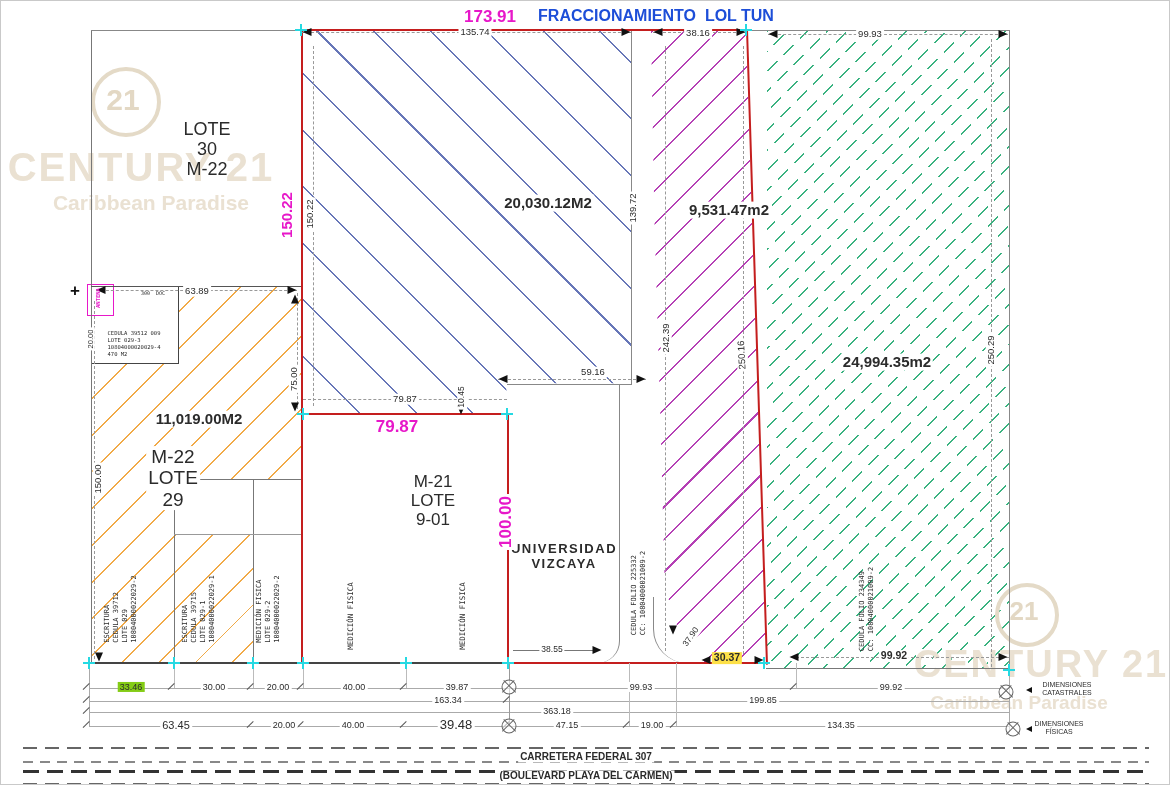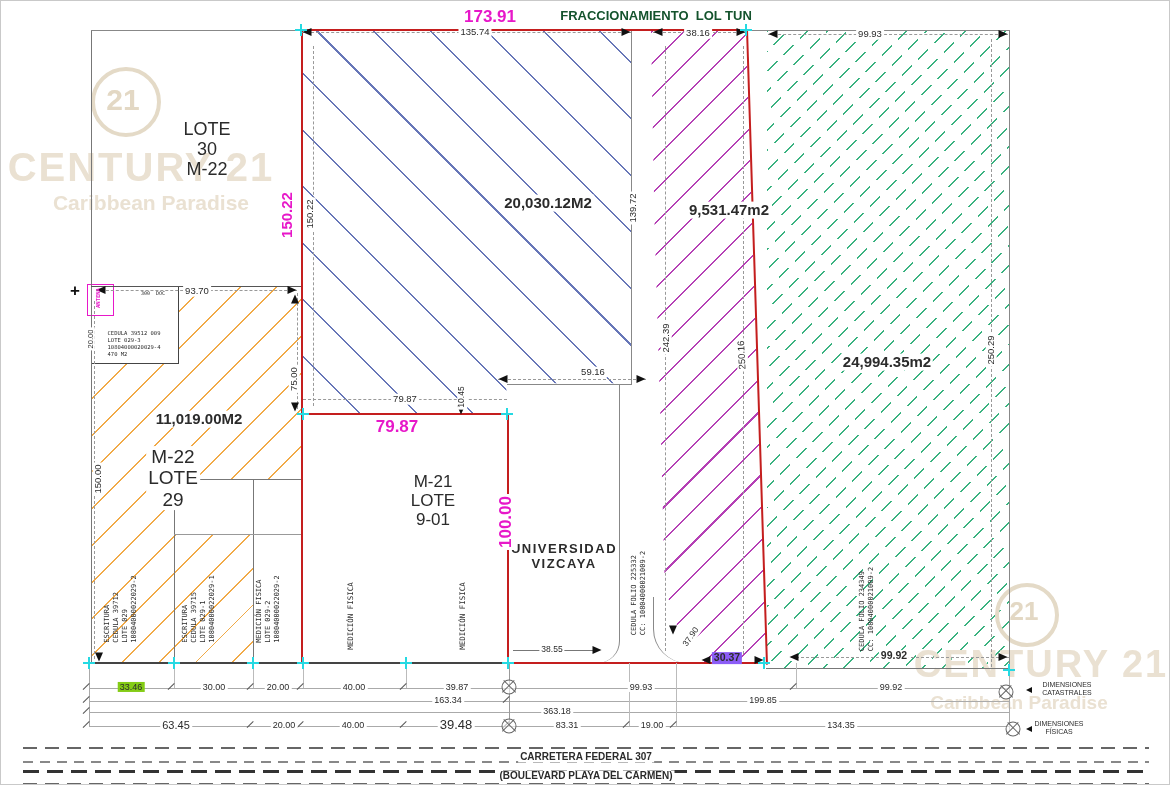--- a/index.html
+++ b/index.html
@@ -125,21 +125,21 @@
     <div class="ln" style="left: 508px; top: 720px; width: 1.4px; height: 9px; background: rgb(85, 85, 85); transform-origin: 0px 0px; transform: rotate(45deg);"></div>
     <div class="ln" style="left: 628px; top: 720px; width: 1.4px; height: 9px; background: rgb(85, 85, 85); transform-origin: 0px 0px; transform: rotate(45deg);"></div>
     <div class="ln" style="left: 675px; top: 720px; width: 1.4px; height: 9px; background: rgb(85, 85, 85); transform-origin: 0px 0px; transform: rotate(45deg);"></div>
     <div class="lbl" style="left: 122px; top: 99px; font-size: 30px; color: rgb(227, 216, 196); font-weight: 700; z-index: 3; transform: translate(-50%, -50%);">21</div>
     <div class="lbl" style="left: 140px; top: 166px; font-size: 40px; color: rgb(234, 225, 210); font-weight: 700; letter-spacing: 2px; z-index: 3; transform: translate(-50%, -50%);">CENTURY 21</div>
     <div class="lbl" style="left: 150px; top: 202px; font-size: 21px; color: rgb(234, 225, 210); font-weight: 700; z-index: 3; transform: translate(-50%, -50%);">Caribbean Paradise</div>
     <div class="lbl" style="left: 1023px; top: 611px; font-size: 26px; color: rgb(227, 216, 196); font-weight: 700; z-index: 3; transform: translate(-50%, -50%);">21</div>
     <div class="lbl" style="left: 1040px; top: 663px; font-size: 38px; color: rgb(234, 225, 210); font-weight: 700; letter-spacing: 2px; z-index: 3; transform: translate(-50%, -50%);">CENTURY 21</div>
     <div class="lbl" style="left: 1018px; top: 702px; font-size: 19px; color: rgb(234, 225, 210); font-weight: 700; z-index: 3; transform: translate(-50%, -50%);">Caribbean Paradise</div>
     <div class="lbl" style="left: 489px; top: 16px; font-size: 17px; color: rgb(231, 24, 201); font-weight: 700; background: rgb(255, 255, 255); padding: 0px 2px; transform: translate(-50%, -50%);">173.91</div>
-    <div class="lbl" style="left: 655px; top: 15px; font-size: 13px; color: #14532d; font-weight: 700; transform: translate(-50%, -50%);">FRACCIONAMIENTO  LOL TUN</div>
+    <div class="lbl" style="left: 655px; top: 15px; font-size: 16px; color: #1d4ed8; font-weight: 700; transform: translate(-50%, -50%);">FRACCIONAMIENTO  LOL TUN</div>
     <div class="lbl" style="left: 474px; top: 31px; font-size: 9.5px; background: rgb(255, 255, 255); padding: 0px 2px; transform: translate(-50%, -50%);">135.74</div>
     <div class="lbl" style="left: 697px; top: 32px; font-size: 9.5px; background: rgb(255, 255, 255); padding: 0px 2px; transform: translate(-50%, -50%);">38.16</div>
     <div class="lbl" style="left: 869px; top: 33px; font-size: 9.5px; background: rgb(255, 255, 255); padding: 0px 2px; transform: translate(-50%, -50%);">99.93</div>
     <div class="lbl" style="left: 206px; top: 148px; font-size: 18px; transform: translate(-50%, -50%);">LOTE
 30
 M-22</div>
     <div class="lbl" style="left: 547px; top: 202px; font-size: 15px; font-weight: 700; background: rgb(255, 255, 255); padding: 0px 2px; transform: translate(-50%, -50%);">20,030.12M2</div>
     <div class="lbl" style="left: 728px; top: 209px; font-size: 15px; font-weight: 700; background: rgb(255, 255, 255); padding: 0px 2px; transform: translate(-50%, -50%);">9,531.47m2</div>
     <div class="lbl" style="left: 886px; top: 361px; font-size: 15px; font-weight: 700; background: rgb(255, 255, 255); padding: 0px 2px; transform: translate(-50%, -50%);">24,994.35m2</div>
     <div class="lbl" style="left: 198px; top: 418px; font-size: 15px; font-weight: 700; background: rgb(255, 255, 255); padding: 0px 2px; transform: translate(-50%, -50%);">11,019.00M2</div>
@@ -156,25 +156,25 @@
     <div class="lbl" style="left: 505px; top: 521px; font-size: 17px; color: rgb(231, 24, 201); font-weight: 700; background: rgb(255, 255, 255); padding: 0px 2px; transform: translate(-50%, -50%) rotate(-90deg);">100.00</div>
     <div class="lbl" style="left: 309px; top: 213px; font-size: 9.5px; background: rgb(255, 255, 255); padding: 0px 2px; transform: translate(-50%, -50%) rotate(-90deg);">150.22</div>
     <div class="lbl" style="left: 632px; top: 207px; font-size: 9.5px; background: rgb(255, 255, 255); padding: 0px 2px; transform: translate(-50%, -50%) rotate(-90deg);">139.72</div>
     <div class="lbl" style="left: 665px; top: 337px; font-size: 9.5px; background: rgb(255, 255, 255); padding: 0px 2px; transform: translate(-50%, -50%) rotate(-90deg);">242.39</div>
     <div class="lbl" style="left: 741px; top: 354px; font-size: 9.5px; background: rgb(255, 255, 255); padding: 0px 2px; transform: translate(-50%, -50%) rotate(-93deg);">250.16</div>
     <div class="lbl" style="left: 990px; top: 349px; font-size: 9.5px; background: rgb(255, 255, 255); padding: 0px 2px; transform: translate(-50%, -50%) rotate(-90deg);">250.29</div>
     <div class="lbl" style="left: 97px; top: 478px; font-size: 9.5px; background: rgb(255, 255, 255); padding: 0px 2px; transform: translate(-50%, -50%) rotate(-90deg);">150.00</div>
     <div class="lbl" style="left: 293px; top: 378px; font-size: 9.5px; background: rgb(255, 255, 255); padding: 0px 2px; transform: translate(-50%, -50%) rotate(-90deg);">75.00</div>
     <div class="lbl" style="left: 461px; top: 396px; font-size: 8.5px; background: rgb(255, 255, 255); padding: 0px 2px; transform: translate(-50%, -50%) rotate(-90deg);">10.45</div>
     <div class="lbl" style="left: 90px; top: 338px; font-size: 7.5px; background: rgb(255, 255, 255); padding: 0px 2px; transform: translate(-50%, -50%) rotate(-90deg);">20.00</div>
-    <div class="lbl" style="left: 196px; top: 290px; font-size: 9.5px; background: rgb(255, 255, 255); padding: 0px 2px; transform: translate(-50%, -50%);">93.70</div>
+    <div class="lbl" style="left: 196px; top: 290px; font-size: 9.5px; background: rgb(255, 255, 255); padding: 0px 2px; transform: translate(-50%, -50%);">63.89</div>
     <div class="lbl" style="left: 404px; top: 398px; font-size: 9.5px; background: rgb(255, 255, 255); padding: 0px 2px; transform: translate(-50%, -50%);">79.87</div>
     <div class="lbl" style="left: 592px; top: 371px; font-size: 9.5px; background: rgb(255, 255, 255); padding: 0px 2px; transform: translate(-50%, -50%);">59.16</div>
     <div class="lbl" style="left: 551px; top: 649px; font-size: 8.5px; background: rgb(255, 255, 255); padding: 0px 2px; transform: translate(-50%, -50%);">38.55</div>
-    <div class="lbl" style="left: 726px; top: 657px; font-size: 10.5px; font-weight: 700; background: #8b5cf6; padding: 0px 2px; transform: translate(-50%, -50%);">30.37</div>
+    <div class="lbl" style="left: 726px; top: 657px; font-size: 10.5px; font-weight: 700; background: #fde047; padding: 0px 2px; transform: translate(-50%, -50%);">30.37</div>
     <div class="lbl" style="left: 690px; top: 636px; font-size: 8.5px; background: rgb(255, 255, 255); padding: 0px 2px; transform: translate(-50%, -50%) rotate(-55deg);">37.90</div>
     <div class="lbl" style="left: 893px; top: 655px; font-size: 10.5px; font-weight: 700; background: rgb(255, 255, 255); padding: 0px 2px; transform: translate(-50%, -50%);">99.92</div>
     <div class="lbl mono" style="left: 120px; top: 608px; font-size: 7px; transform: translate(-50%, -50%) rotate(-90deg);">ESCRITURA
 CEDULA 39712
 LOTE 029
 10804000022029-2</div>
     <div class="lbl mono" style="left: 198px; top: 608px; font-size: 7px; transform: translate(-50%, -50%) rotate(-90deg);">ESCRITURA
 CEDULA 39715
 LOTE 029-1
 10804000022029-1</div>
@@ -201,21 +201,21 @@
     <div class="lbl" style="left: 456px; top: 686px; font-size: 9px; background: rgb(255, 255, 255); padding: 0px 2px; transform: translate(-50%, -50%);">39.87</div>
     <div class="lbl" style="left: 640px; top: 686px; font-size: 9px; background: rgb(255, 255, 255); padding: 0px 2px; transform: translate(-50%, -50%);">99.93</div>
     <div class="lbl" style="left: 890px; top: 686px; font-size: 9px; background: rgb(255, 255, 255); padding: 0px 2px; transform: translate(-50%, -50%);">99.92</div>
     <div class="lbl" style="left: 447px; top: 699px; font-size: 9px; background: rgb(255, 255, 255); padding: 0px 2px; transform: translate(-50%, -50%);">163.34</div>
     <div class="lbl" style="left: 762px; top: 699px; font-size: 9px; background: rgb(255, 255, 255); padding: 0px 2px; transform: translate(-50%, -50%);">199.85</div>
     <div class="lbl" style="left: 556px; top: 710px; font-size: 9px; background: rgb(255, 255, 255); padding: 0px 2px; transform: translate(-50%, -50%);">363.18</div>
     <div class="lbl" style="left: 175px; top: 724px; font-size: 11px; background: rgb(255, 255, 255); padding: 0px 2px; transform: translate(-50%, -50%);">63.45</div>
     <div class="lbl" style="left: 283px; top: 724px; font-size: 9px; background: rgb(255, 255, 255); padding: 0px 2px; transform: translate(-50%, -50%);">20.00</div>
     <div class="lbl" style="left: 352px; top: 724px; font-size: 9px; background: rgb(255, 255, 255); padding: 0px 2px; transform: translate(-50%, -50%);">40.00</div>
     <div class="lbl" style="left: 455px; top: 724px; font-size: 13px; background: rgb(255, 255, 255); padding: 0px 2px; transform: translate(-50%, -50%);">39.48</div>
-    <div class="lbl" style="left: 566px; top: 724px; font-size: 9px; background: rgb(255, 255, 255); padding: 0px 2px; transform: translate(-50%, -50%);">83.31</div>
+    <div class="lbl" style="left: 566px; top: 724px; font-size: 9px; background: rgb(255, 255, 255); padding: 0px 2px; transform: translate(-50%, -50%);">47.15</div>
     <div class="lbl" style="left: 651px; top: 724px; font-size: 9px; background: rgb(255, 255, 255); padding: 0px 2px; transform: translate(-50%, -50%);">19.00</div>
     <div class="lbl" style="left: 840px; top: 724px; font-size: 9px; background: rgb(255, 255, 255); padding: 0px 2px; transform: translate(-50%, -50%);">134.35</div>
     <div class="lbl" style="left: 1066px; top: 688px; font-size: 7px; transform: translate(-50%, -50%);">DIMENSIONES
 CATASTRALES</div>
     <div class="lbl" style="left: 1058px; top: 727px; font-size: 7px; transform: translate(-50%, -50%);">DIMENSIONES
 FÍSICAS</div>
     <div class="lbl" style="left: 585px; top: 756px; font-size: 10px; font-weight: 700; background: rgb(255, 255, 255); padding: 0px 2px; transform: translate(-50%, -50%);">CARRETERA FEDERAL 307</div>
     <div class="lbl" style="left: 585px; top: 775px; font-size: 10px; font-weight: 700; background: rgb(255, 255, 255); padding: 0px 2px; transform: translate(-50%, -50%);">(BOULEVARD PLAYA DEL CARMEN)</div>
     <div class="arr l" style="left: 306px; top: 31px;"></div>
     <div class="arr r" style="left: 625px; top: 31px;"></div>

